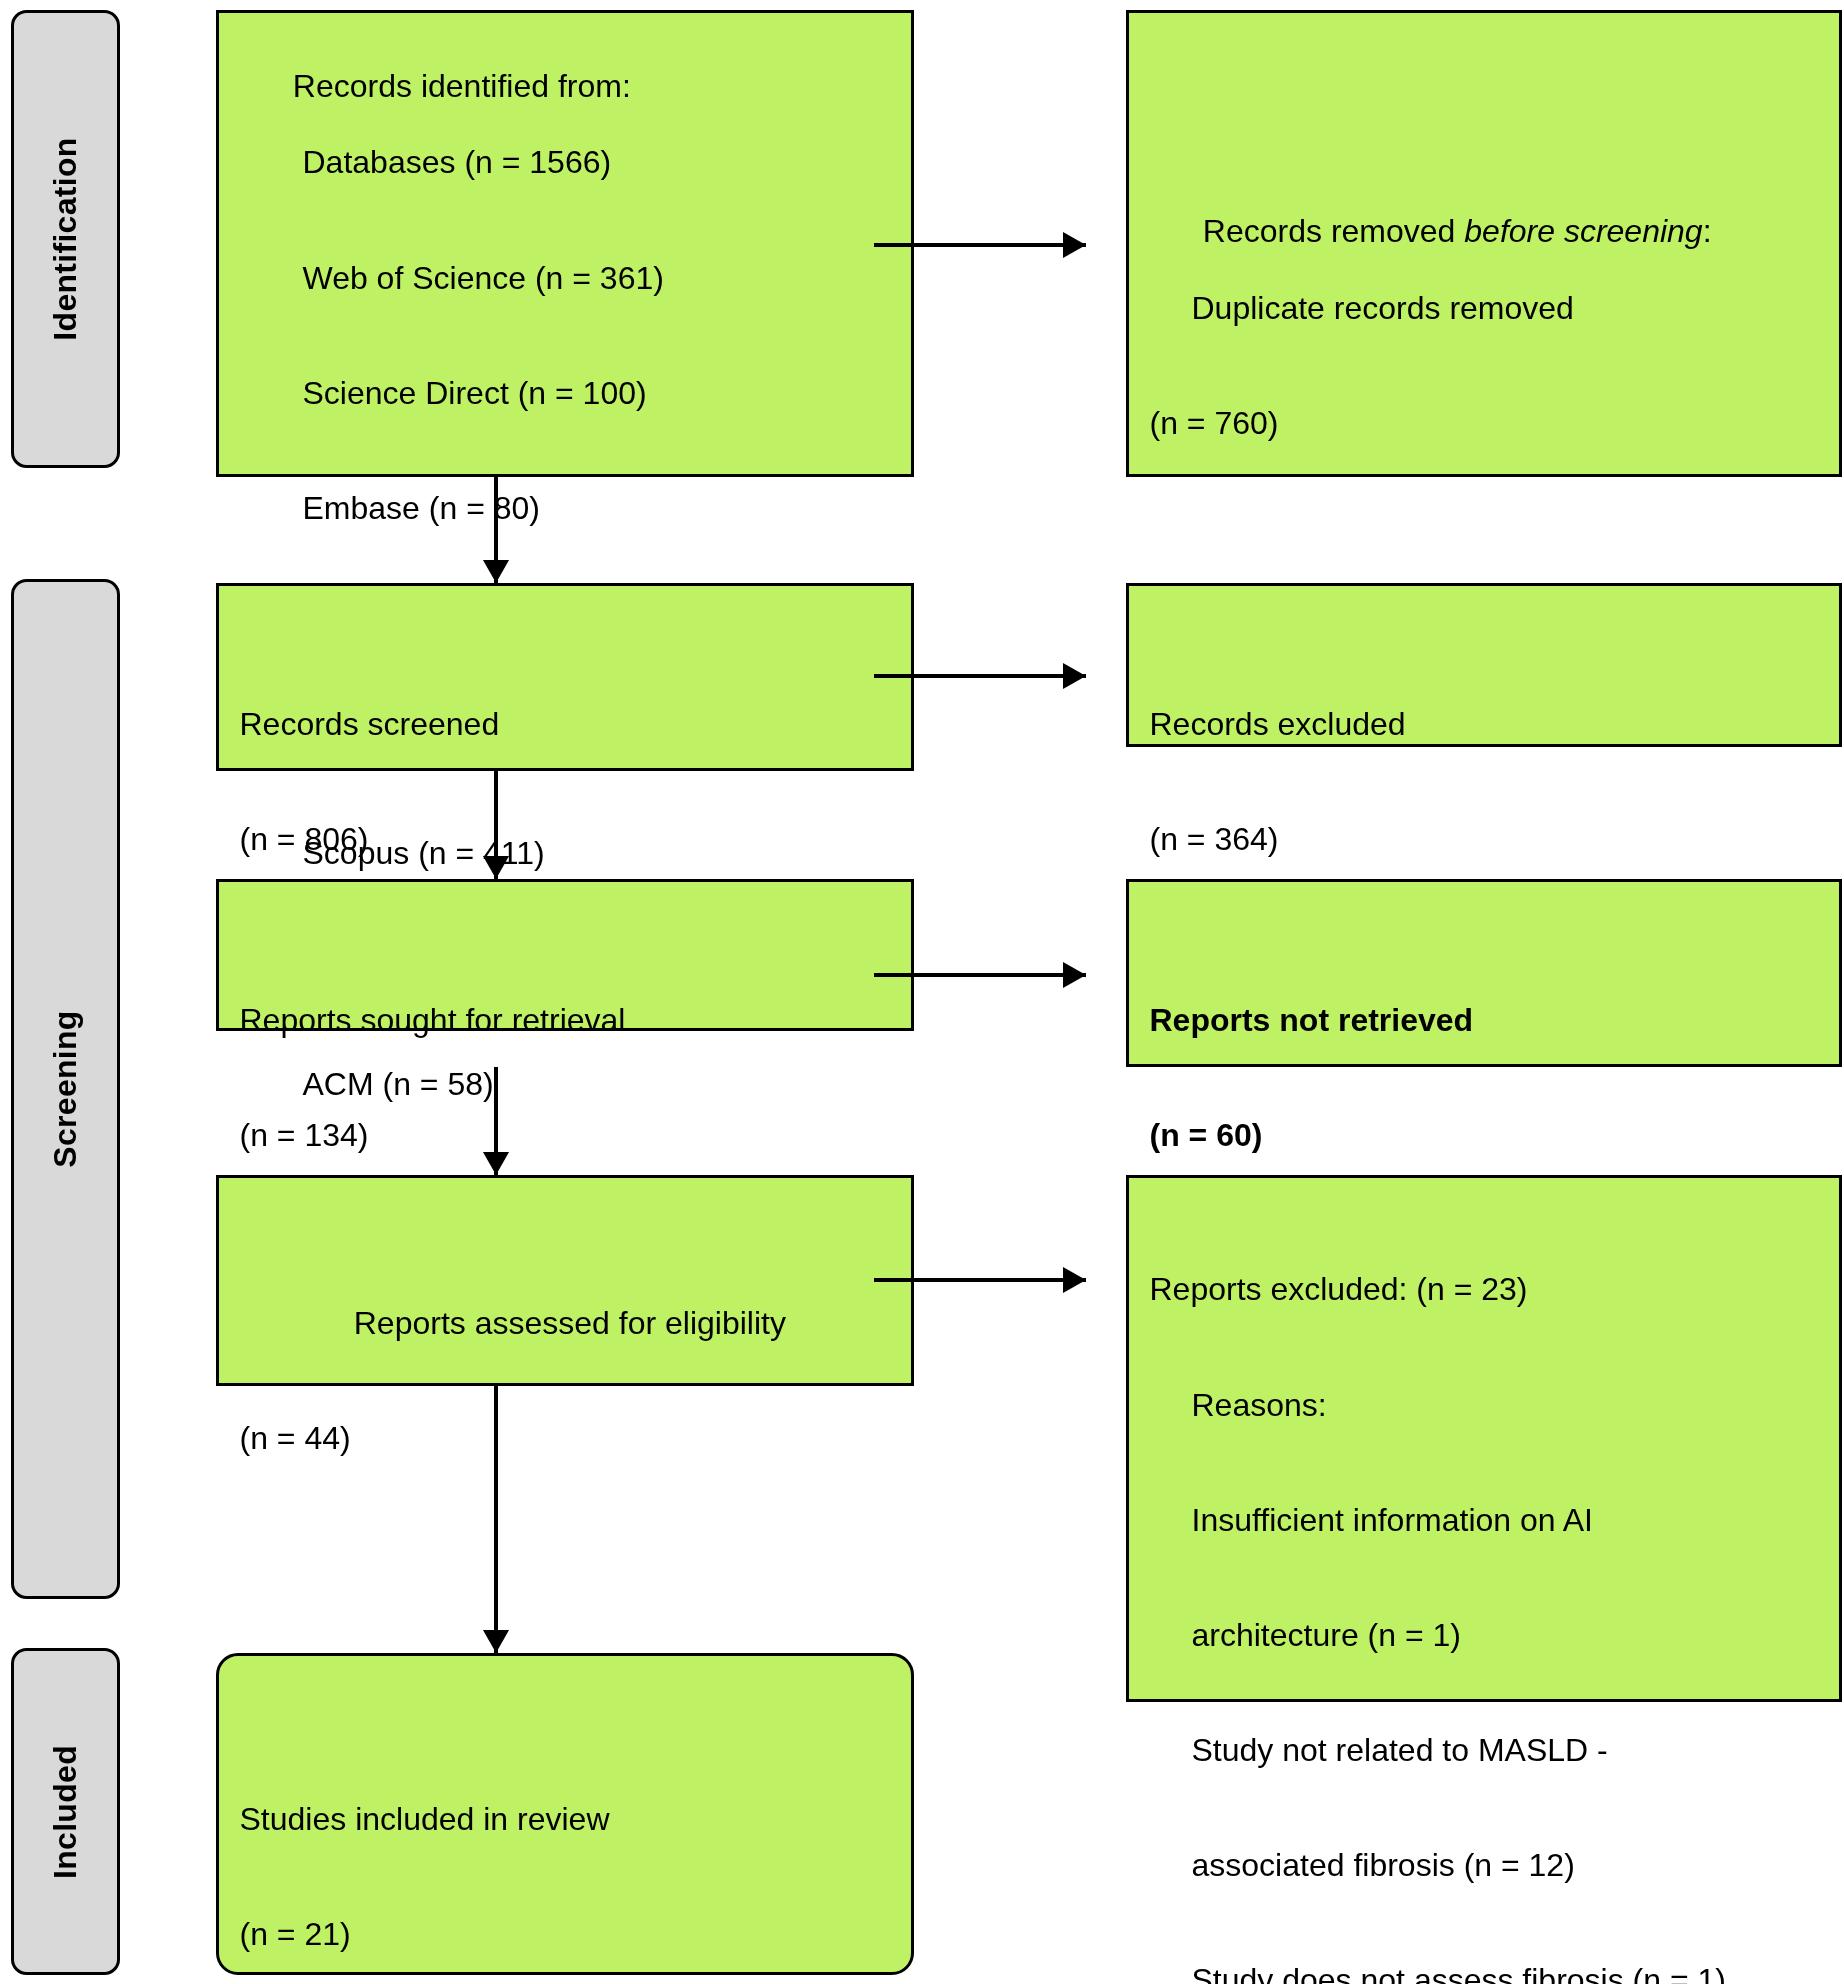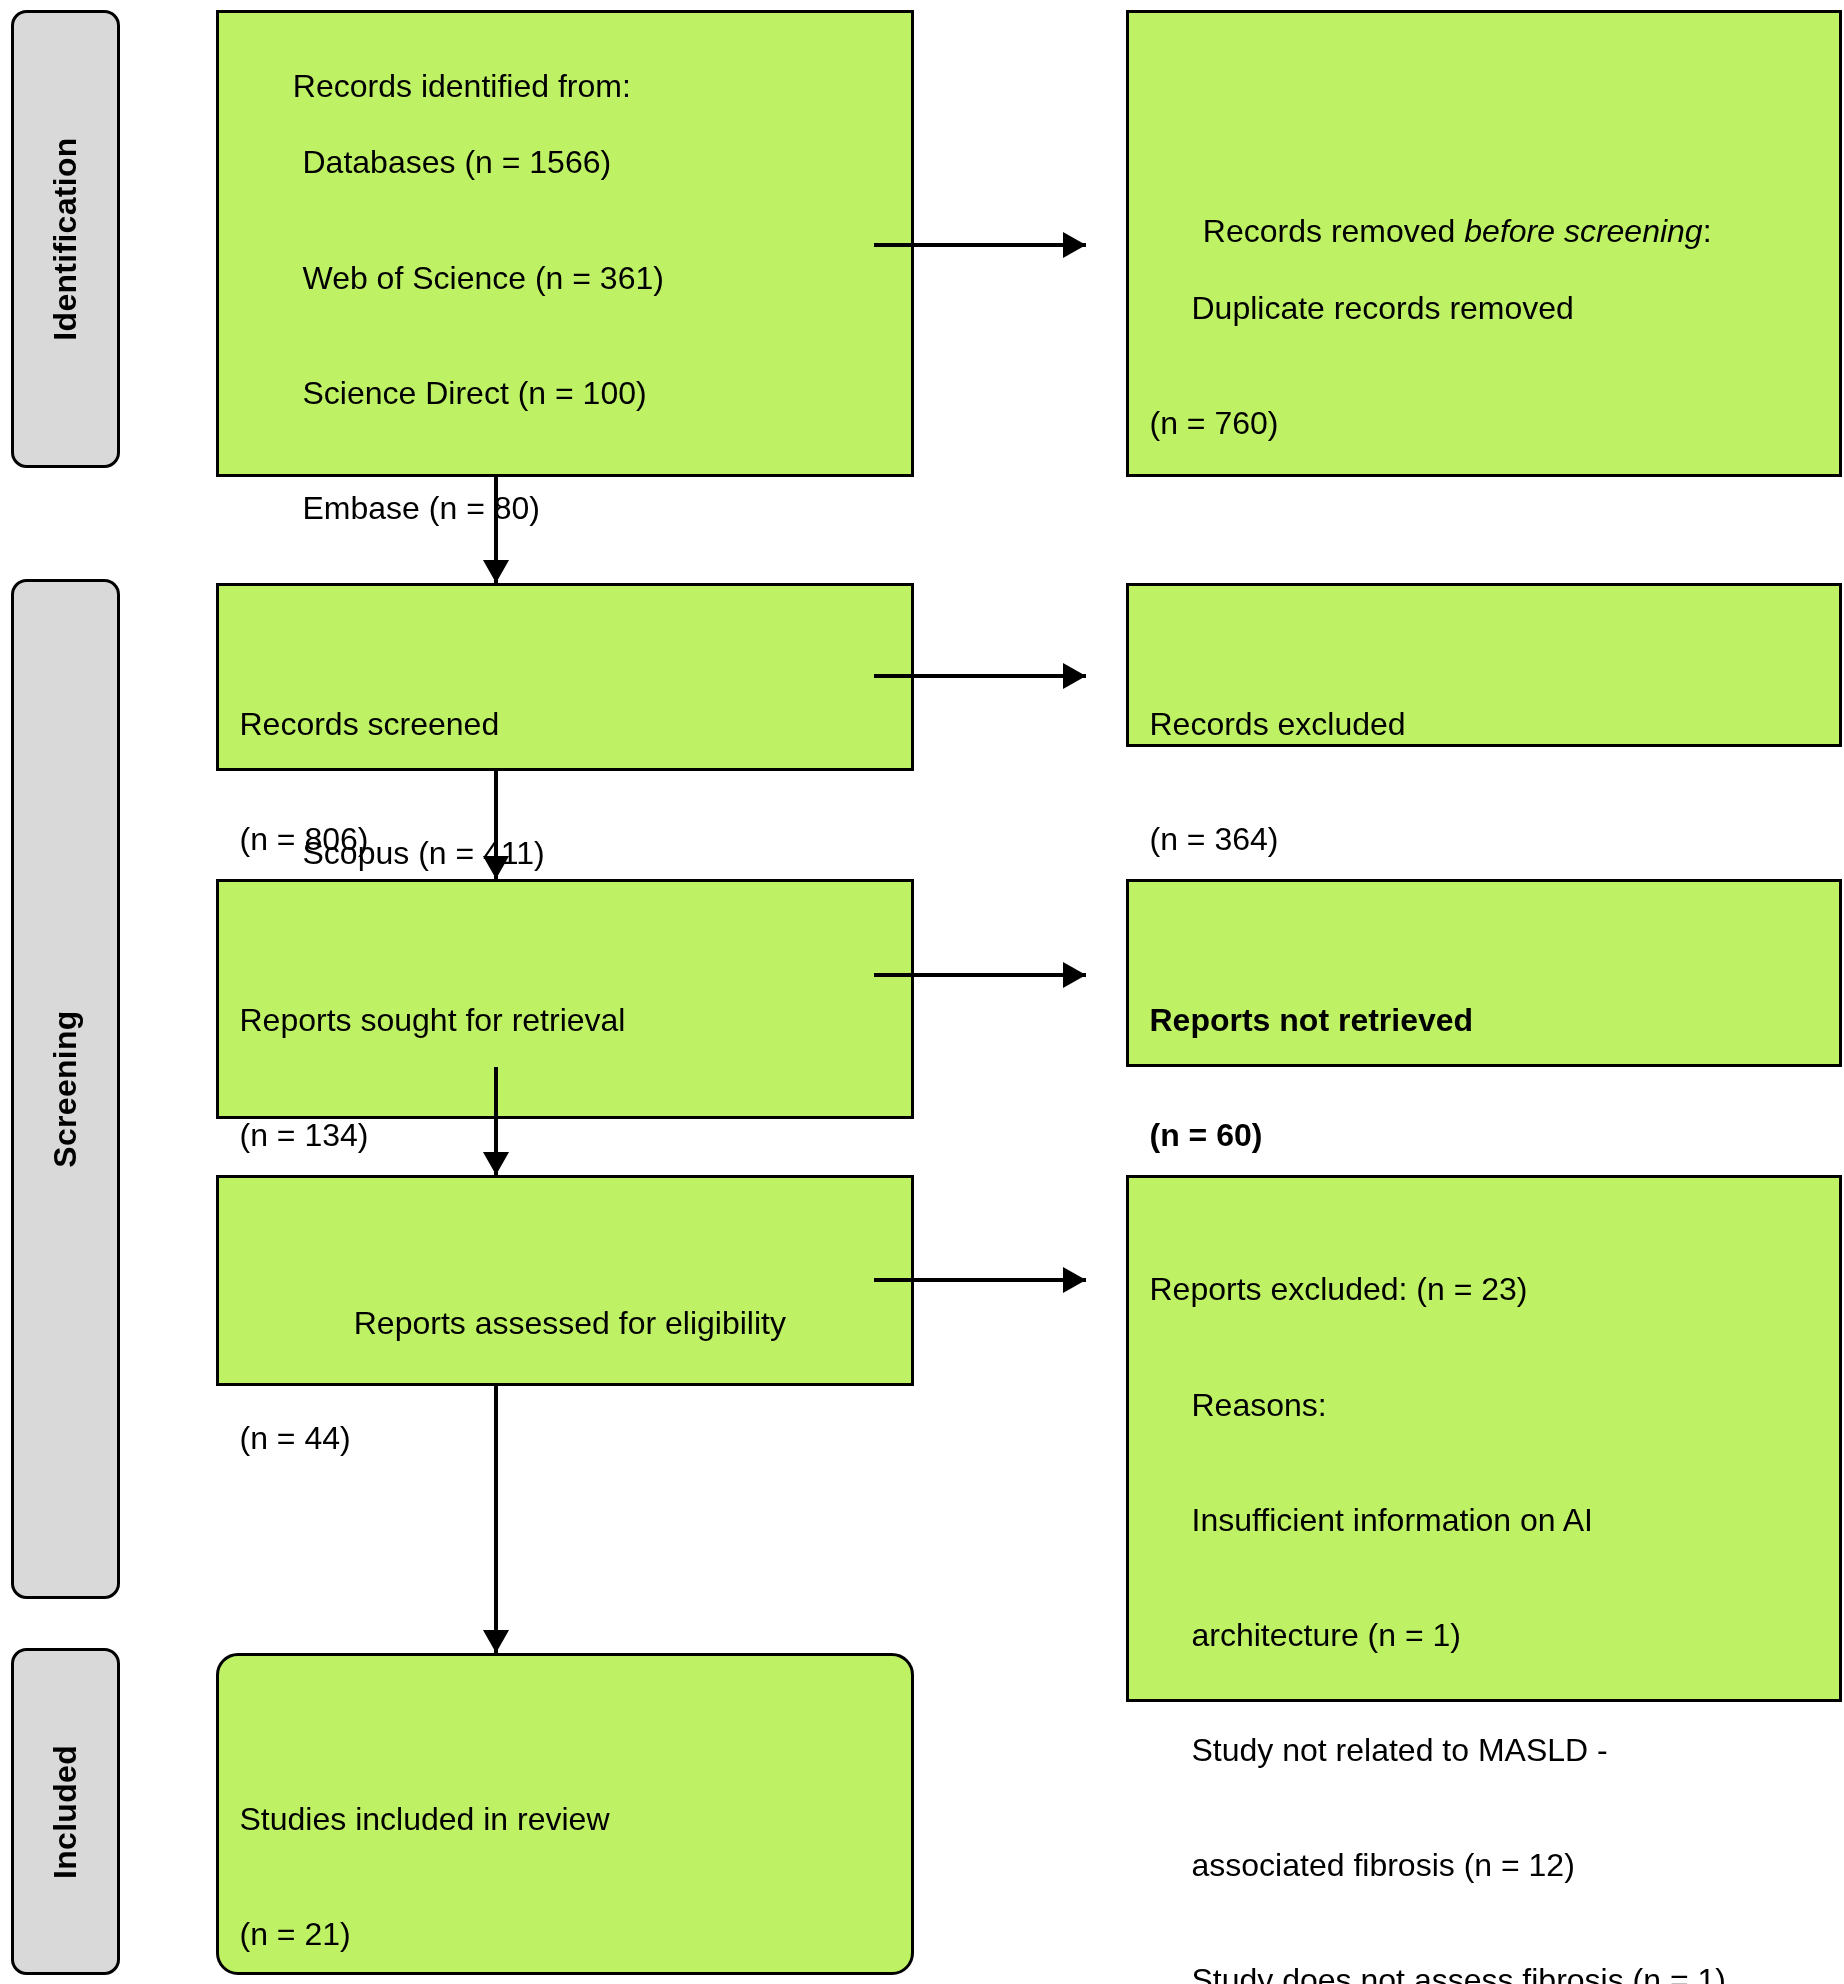--- a/index.html
+++ b/index.html
@@ -173,21 +173,21 @@
   <div class="arrow-h" style="left:874px; top:674px; width:212px;">
     <div class="shaft" style="width:212px;"></div>
     <div class="head"></div>
   </div>
 
   <div class="arrow-v" style="left:494px; top:771px; height:108px;">
     <div class="shaft" style="height:108px;"></div>
     <div class="head"></div>
   </div>
 
-  <div class="box" style="left:176px; top:879px; width:698px; height:240px;">
+  <div class="box" style="left:176px; top:879px; width:698px; height:152px;">
     <div class="box-text" style="top:42px;">
       <span style="display:block;">Reports sought for retrieval</span>
       <span style="display:block;">(n = 134)</span>
     </div>
   </div>
 
   <div class="box" style="left:1086px; top:879px; width:716px; height:188px;">
     <div class="box-text" style="top:42px;font-weight:bold;">
       <span style="display:block;">Reports not retrieved</span>
       <span style="display:block;">(n = 60)</span>

